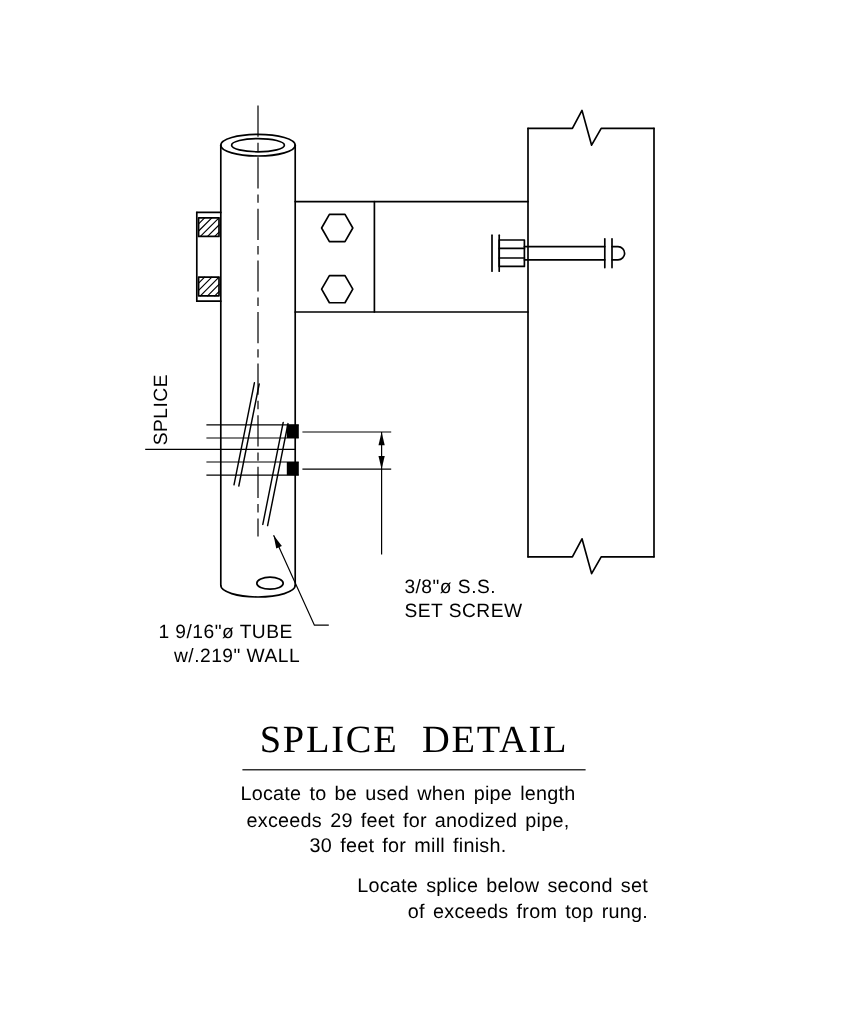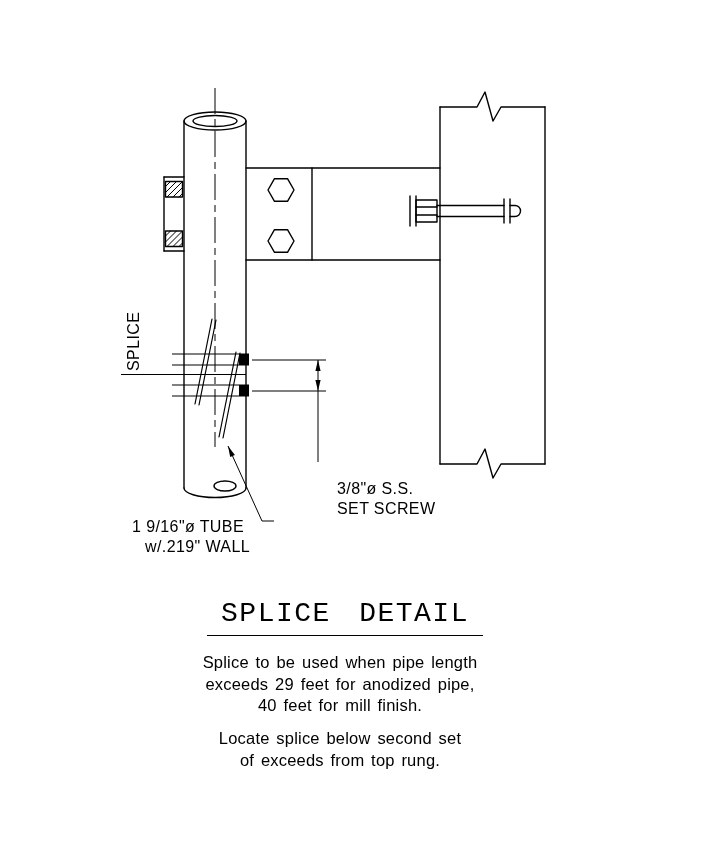--- a/index.html
+++ b/index.html
@@ -24,38 +24,38 @@
     font-size: 16px;
     letter-spacing: 0.4px;
   }
   .title-wrap {
     position: absolute;
     top: 598px; left: -12px; width: 714px;
     text-align: center;
   }
   .title {
     display: inline-block;
-    font-family: Liberation Mono, monospace;
-    font-size: 28px;
+    font-family: Liberation Serif, serif;
+    font-size: 32px;
     letter-spacing: 1.5px;
     word-spacing: 10px;
     padding: 0 14px 6px 14px;
     border-bottom: 1.6px solid #000;
   }
   .notes {
     position: absolute;
     left: 140px; width: 400px;
     text-align: center;
     font-size: 16.5px;
     line-height: 21.5px;
     letter-spacing: 0.2px;
     word-spacing: 2px;
   }
   .notes.p1 { top: 652px; }
-  .notes.p2 { top: 728px; }
+  .notes.p2 { top: 728px; text-align: right; }
 </style>
 </head>
 <body>
 
 <div class="page">
 
   <svg class="cad" width="714" height="575" viewBox="0 0 714 575">
 
     <line class="thin" x1="215" y1="88" x2="215" y2="447" stroke-dasharray="26 5 7 5"></line>
 
@@ -156,23 +156,23 @@
 
     <text x="132" y="532">1 9/16"ø TUBE</text>
     <text x="145" y="552">w/.219" WALL</text>
   </svg>
 
   <div class="title-wrap">
     <span class="title">SPLICE DETAIL</span>
   </div>
 
   <div class="notes p1">
-    <div class="note-line">Splice to be used when pipe length</div>
+    <div class="note-line">Locate to be used when pipe length</div>
     <div class="note-line">exceeds 29 feet for anodized pipe,</div>
-    <div class="note-line">40 feet for mill finish.</div>
+    <div class="note-line">30 feet for mill finish.</div>
   </div>
 
   <div class="notes p2">
     <div class="note-line">Locate splice below second set</div>
     <div class="note-line">of exceeds from top rung.</div>
   </div>
 
 </div>
 
 </body></html>

